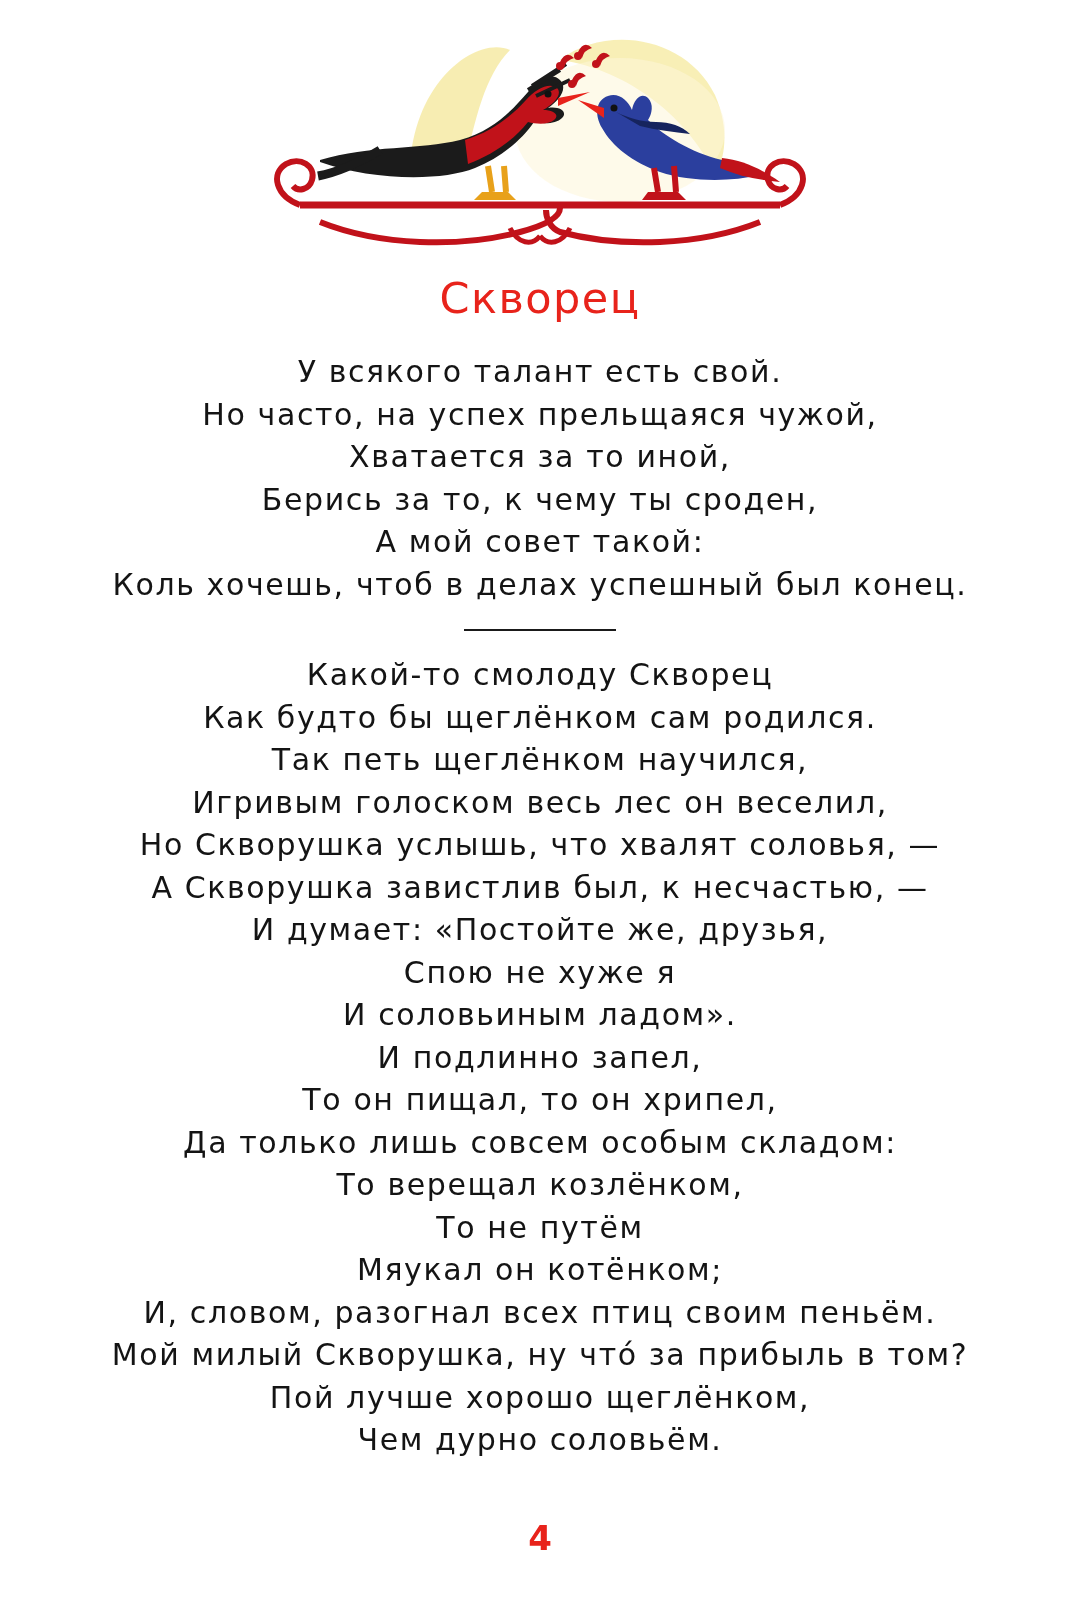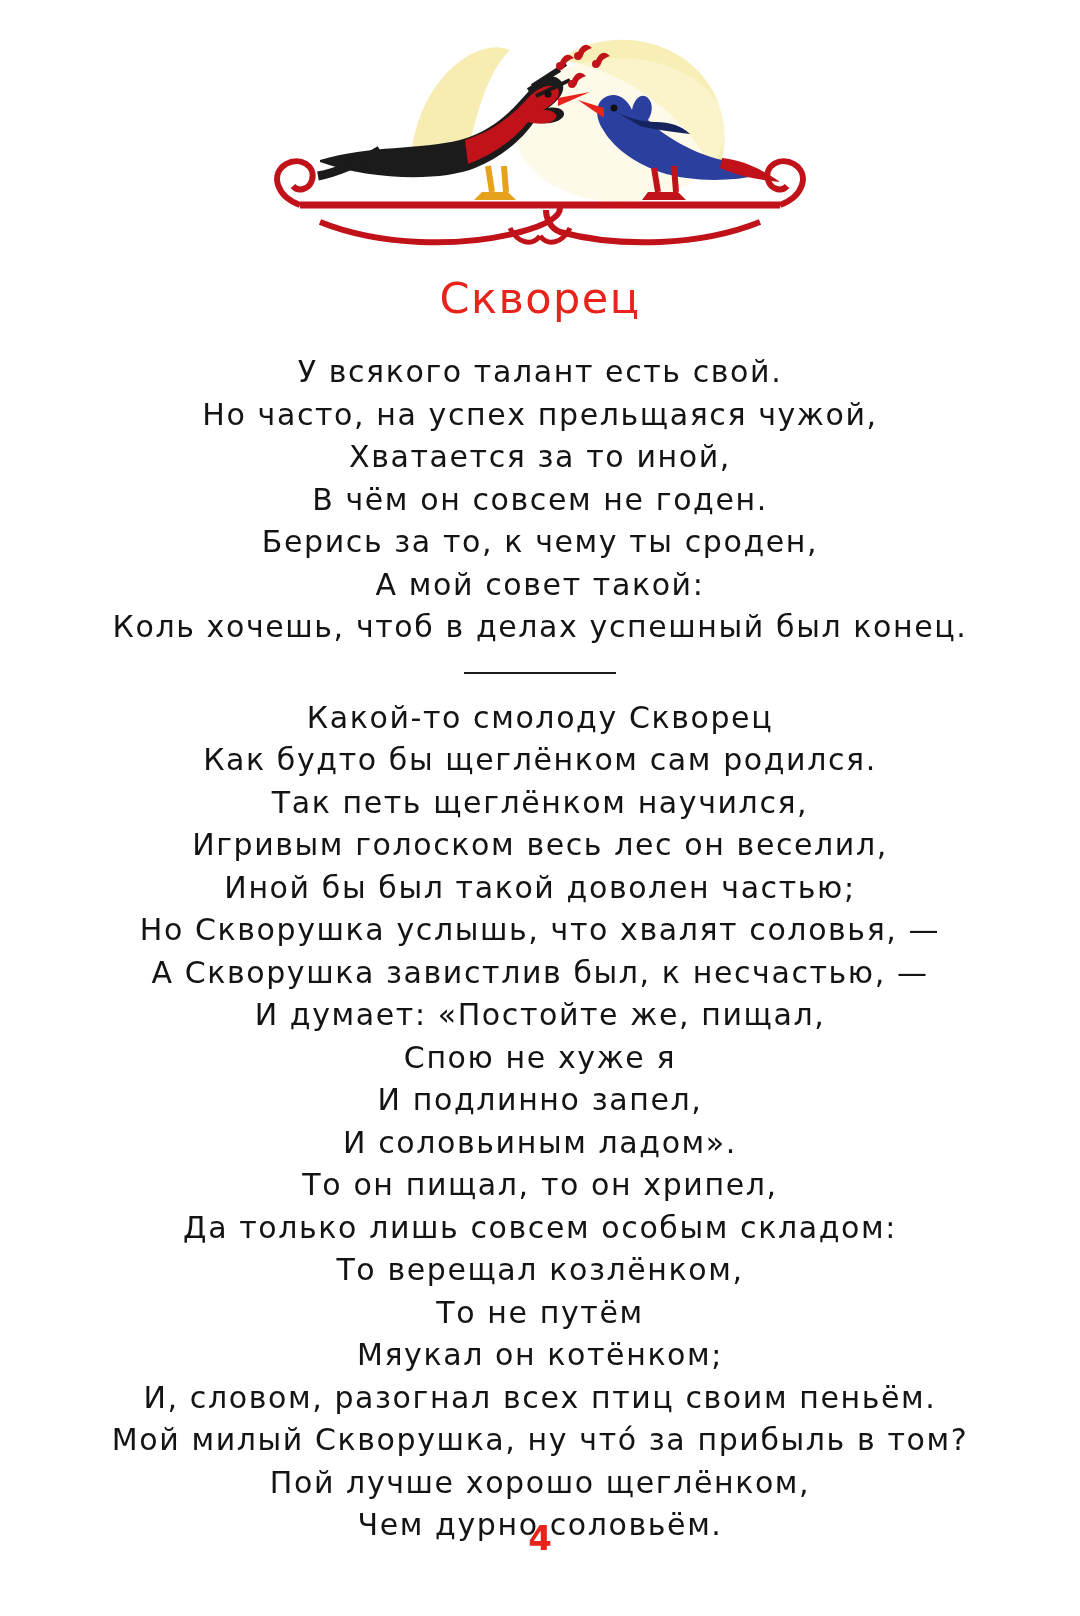--- a/index.html
+++ b/index.html
@@ -147,42 +147,40 @@
   </div>
 
   <h1 class="title">Скворец</h1>
 
   <div class="poem">
 
     <div class="stanza">
       <div class="line wide">У всякого талант есть свой.</div>
       <div class="line wide">Но часто, на успех прельщаяся чужой,</div>
       <div class="line wide">Хватается за то иной,</div>
-      <div class="line wide">В чём он совсем не годен.</div>
       <div class="line wide">Берись за то, к чему ты сроден,</div>
       <div class="line wide">А мой совет такой:</div>
       <div class="line wide">Коль хочешь, чтоб в делах успешный был конец.</div>
     </div>
 
     <div class="divider-wrap">
       <div class="divider"></div>
     </div>
 
     <div class="stanza">
       <div class="line wide">Какой-то смолоду Скворец</div>
       <div class="line wide">Как будто бы щеглёнком сам родился.</div>
       <div class="line wide">Так петь щеглёнком научился,</div>
       <div class="line wide">Игривым голоском весь лес он веселил,</div>
-      <div class="line wide">Иной бы был такой доволен частью;</div>
       <div class="line wide">Но Скворушка услышь, что хвалят соловья, —</div>
       <div class="line wide">А Скворушка завистлив был, к несчастью, —</div>
-      <div class="line wide">И думает: «Постойте же, пищал,</div>
+      <div class="line wide">И думает: «Постойте же, друзья,</div>
       <div class="line wide">Спою не хуже я</div>
+      <div class="line wide">И соловьиным ладом».</div>
       <div class="line wide">И подлинно запел,</div>
-      <div class="line wide">И соловьиным ладом».</div>
       <div class="line wide">То он пищал, то он хрипел,</div>
       <div class="line wide">Да только лишь совсем особым складом:</div>
       <div class="line wide">То верещал козлёнком,</div>
       <div class="line wide">То не путём</div>
       <div class="line wide">Мяукал он котёнком;</div>
       <div class="line wide">И, словом, разогнал всех птиц своим пеньём.</div>
       <div class="line wide">Мой милый Скворушка, ну что́ за прибыль в том?</div>
       <div class="line wide">Пой лучше хорошо щеглёнком,</div>
       <div class="line wide">Чем дурно соловьём.</div>
     </div>

